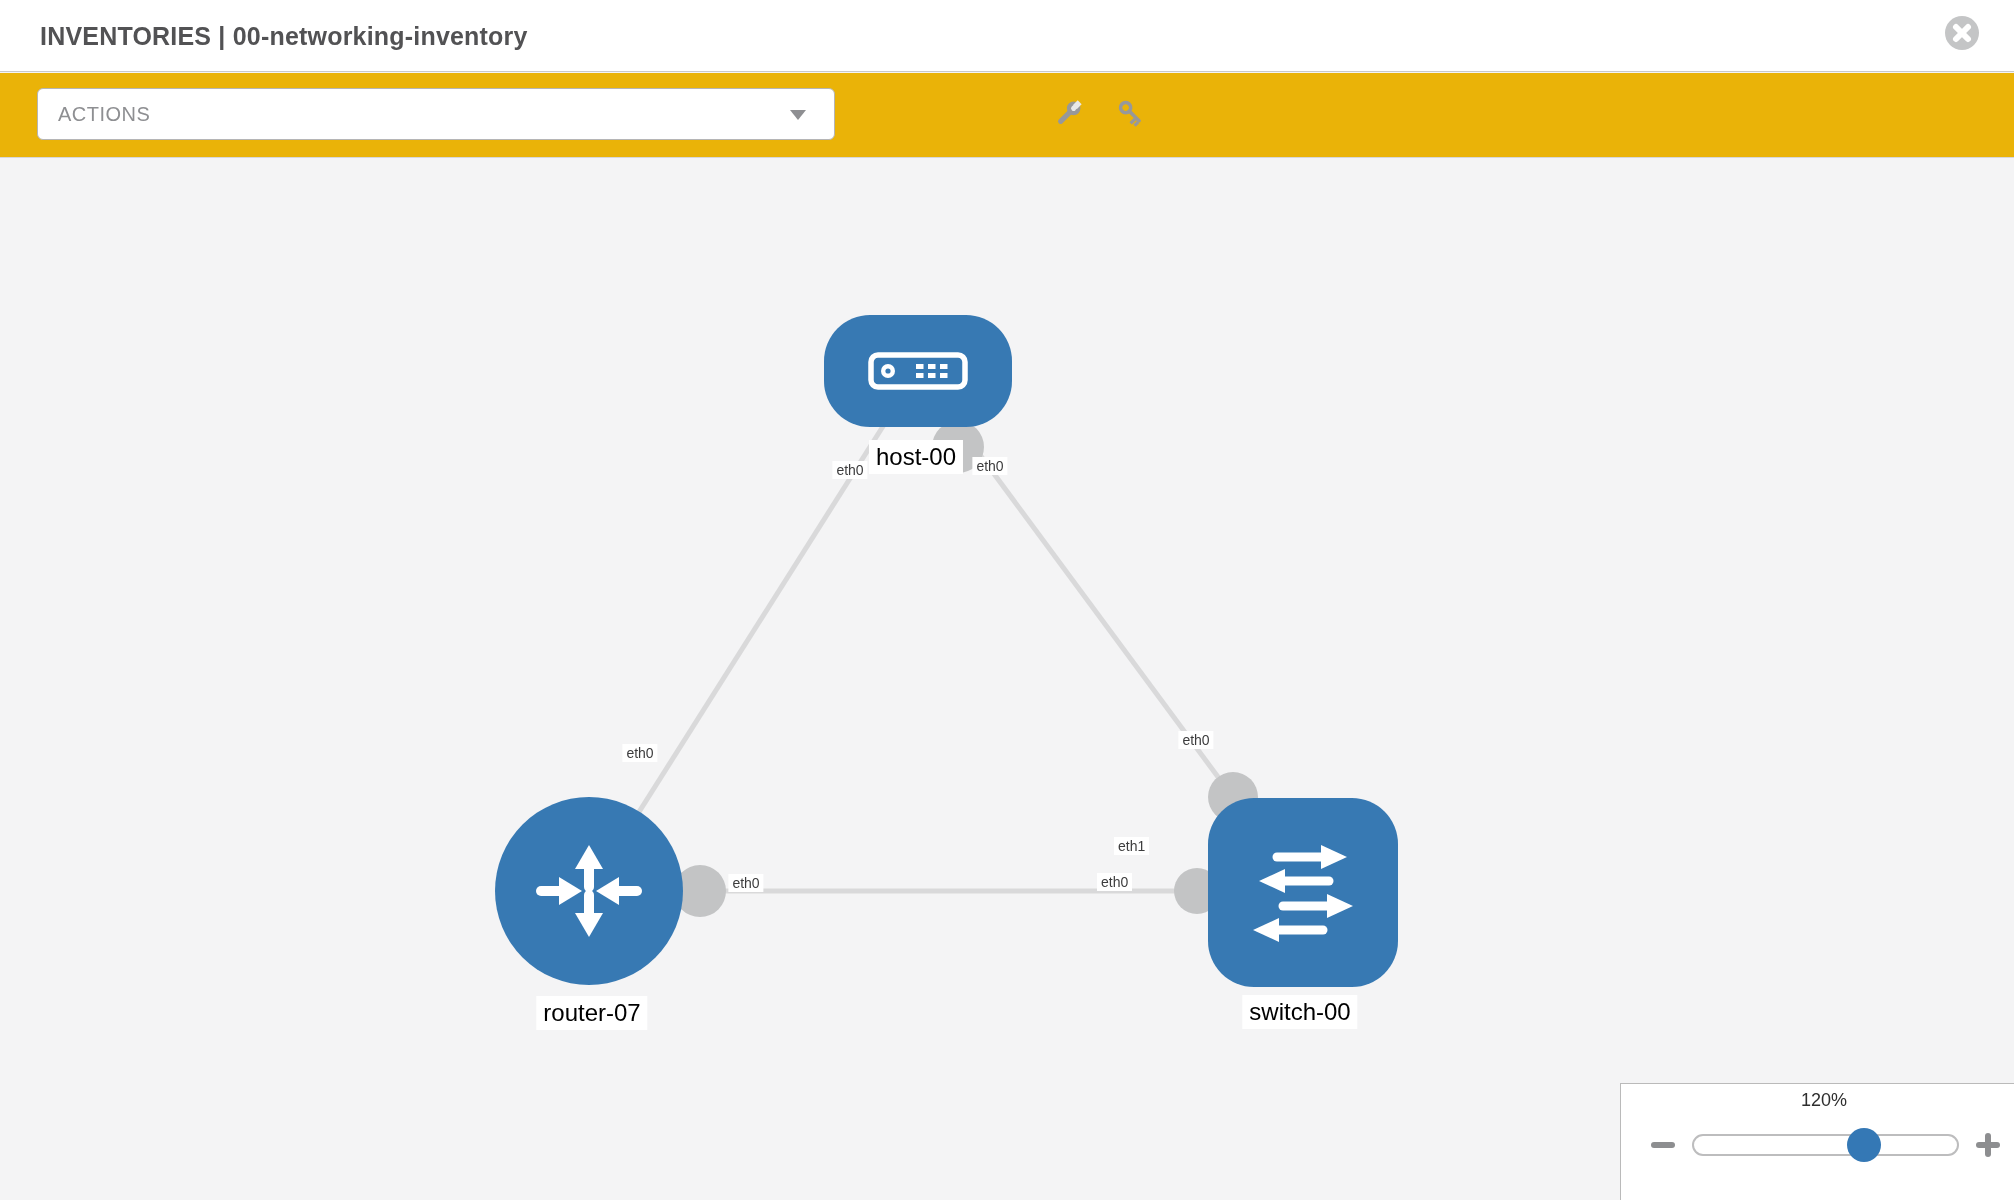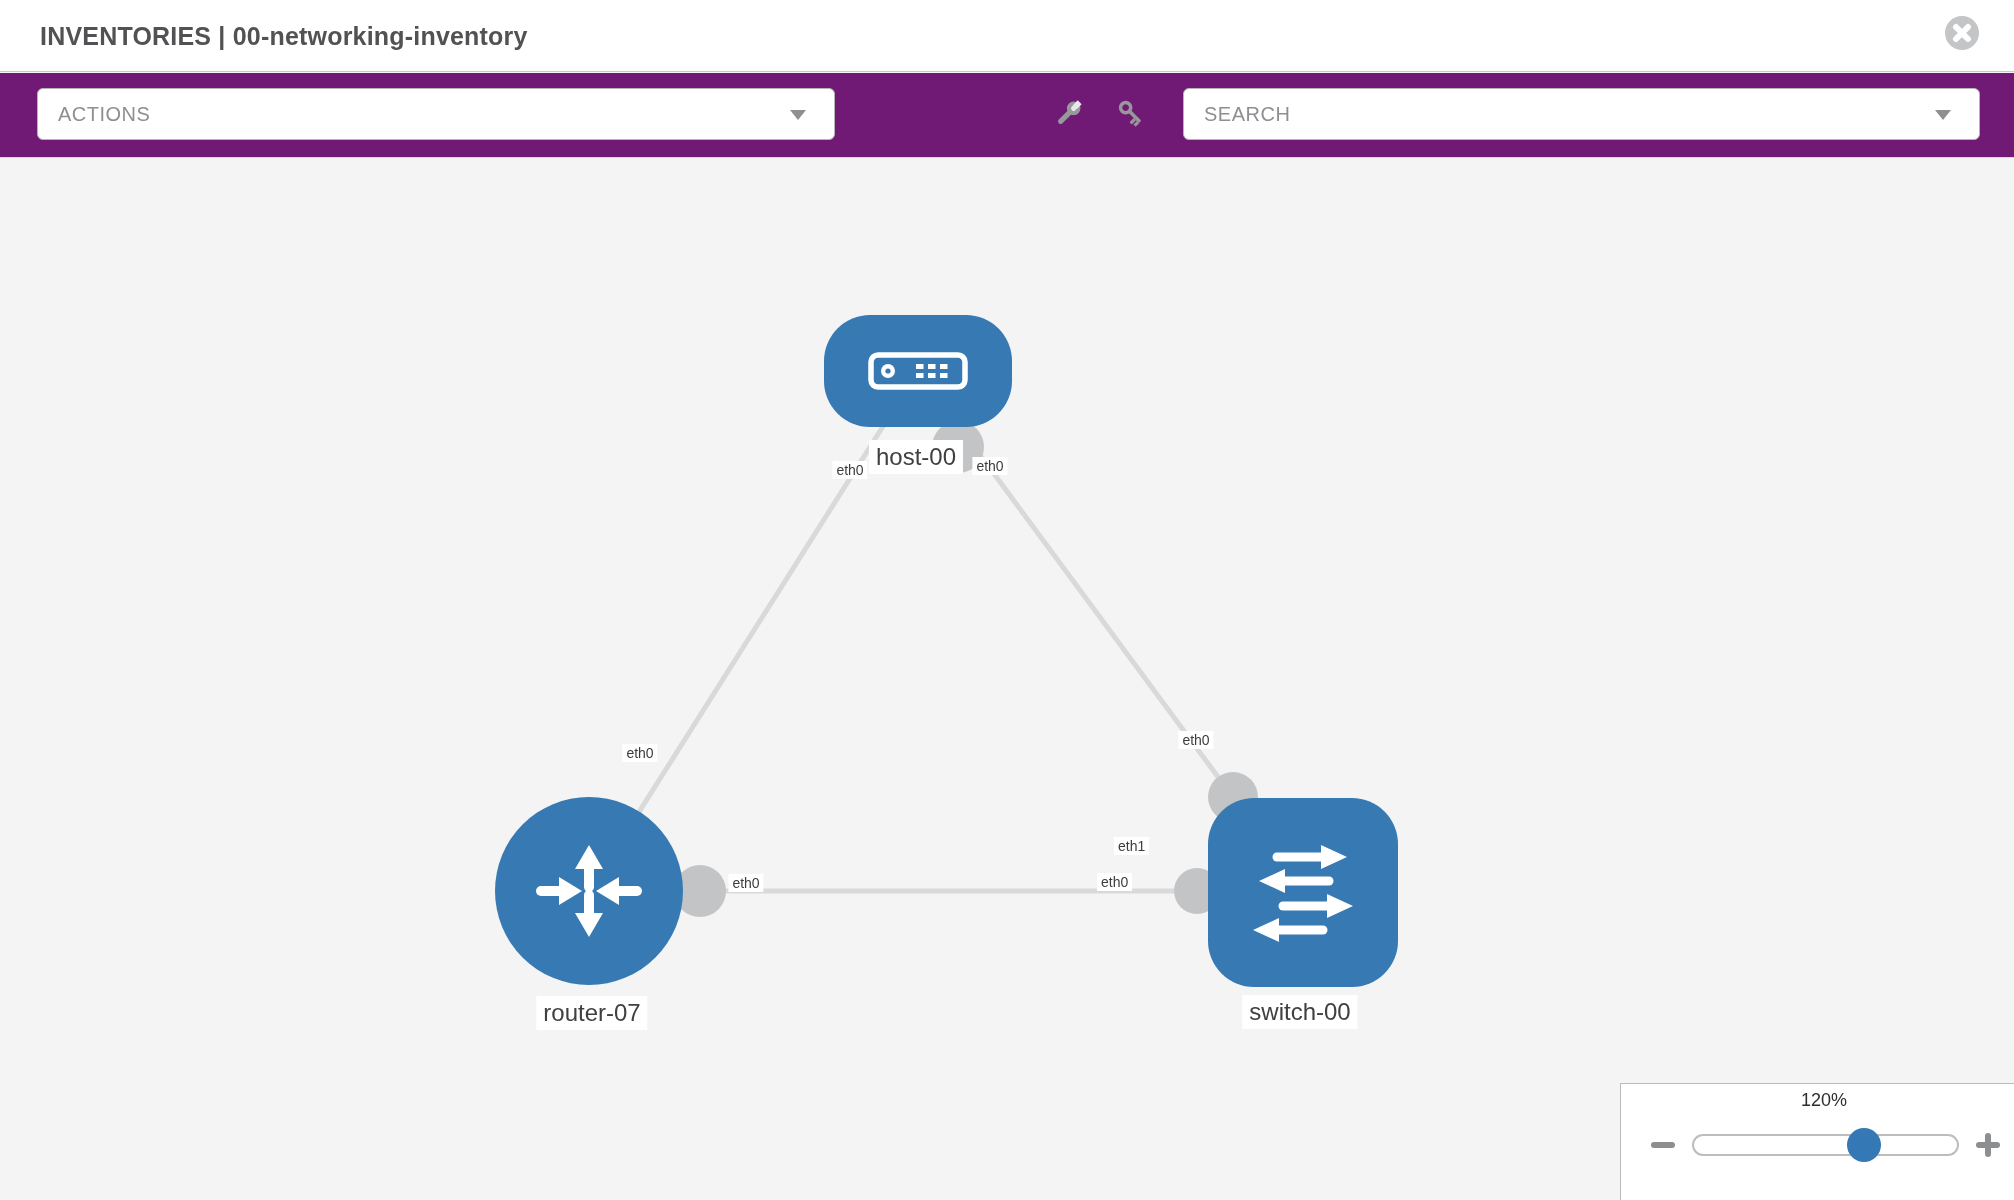--- a/index.html
+++ b/index.html
@@ -8,21 +8,21 @@
 
   
   .app-header { position:absolute; top:0; left:0; width:2014px; height:72px;
                 background:#ffffff; border-bottom:1px solid #c9c9c9; z-index:10; }
   .page-title { position:absolute; left:40px; top:0; height:60px; line-height:72px;
                 font-size:25px; font-weight:bold; color:#525254; letter-spacing:0.2px; }
   .close-btn { position:absolute; right:34px; top:15px; width:36px; height:36px; cursor:pointer; }
 
   
   .toolbar { position:absolute; top:73px; left:0; width:2014px; height:85px;
-             background:#701a75; border-bottom:1px solid #d7d7d8; z-index:9; }
+             background:#eab308; border-bottom:1px solid #d7d7d8; z-index:9; }
   .combo { position:absolute; top:15px; height:52px; background:#ffffff;
            border:1px solid #b5b5b6; border-radius:6px; }
   .combo-actions { left:37px;  width:798px; }
   .combo-search  { left:1183px; width:797px; }
   .combo-label { position:absolute; left:20px; top:0; height:50px; line-height:50px;
                  font-size:20px; color:#8e8f92; letter-spacing:0.5px; }
   .caret { position:absolute; right:28px; top:21px; width:0; height:0;
            border-left:8px solid transparent; border-right:8px solid transparent;
            border-top:10px solid #8e8f92; }
   .tool-icon { position:absolute; top:24px; width:34px; height:34px; cursor:pointer; }
@@ -32,21 +32,21 @@
   
   .canvas { position:absolute; top:158px; left:0; width:2014px; height:1042px; background:#f4f4f5; }
   .links-layer { position:absolute; left:0; top:0; z-index:1; }
   .node { position:absolute; background:#3779b3; z-index:2; display:flex;
           align-items:center; justify-content:center; cursor:pointer; }
   .node-host   { left:824px;  top:157px; width:188px; height:112px; border-radius:46px; }
   .node-router { left:495px;  top:639px; width:188px; height:188px; border-radius:50%; }
   .node-switch { left:1208px; top:640px; width:190px; height:189px; border-radius:46px; }
 
   .node-label { position:absolute; transform:translate(-50%,-50%); background:#ffffff;
-                color:#404040; font-size:24px; padding:3px 7px; white-space:nowrap; z-index:3; }
+                color:#000000; font-size:24px; padding:3px 7px; white-space:nowrap; z-index:3; }
   .if-label   { position:absolute; transform:translate(-50%,-50%); background:#ffffff;
                 color:#3c3c3d; font-size:14px; padding:1px 4px; white-space:nowrap; z-index:3; }
   .if-label.anchored { transform:translateY(-50%); }
 
   
   .zoom-panel { position:absolute; left:1620px; top:925px; width:400px; height:140px;
                 background:#ffffff; border:1px solid #bababa; z-index:6; }
   .zoom-level { position:absolute; left:203px; top:6px; transform:translateX(-50%);
                 font-size:18px; color:#2e2e2e; }
   .zoom-track { position:absolute; left:71px; top:50px; width:267px; height:22px;
@@ -99,24 +99,20 @@
       <svg width="34" height="34" viewBox="0 0 34 34">
         <g transform="rotate(-45 17 17)">
           <circle cx="17" cy="8" r="5" fill="none" stroke="#97989b" stroke-width="3.6"></circle>
           <rect x="15.3" y="13" width="3.6" height="15.5" rx="1.4" fill="#97989b"></rect>
           <rect x="9.5" y="21" width="6" height="3.2" fill="#97989b"></rect>
           <rect x="10.5" y="25.5" width="5" height="3.2" fill="#97989b"></rect>
         </g>
       </svg>
     </div>
 
-    <div class="combo combo-search">
-      <span class="combo-label">SEARCH</span>
-      <span class="caret"></span>
-    </div>
   </div>
 
   <div class="canvas">
 
     <svg class="links-layer" width="2014" height="1042" viewBox="0 0 2014 1042">
       <line x1="918" y1="213" x2="589" y2="733" stroke="#d9d9da" stroke-width="5"></line>
       <line x1="918" y1="213" x2="1303" y2="734" stroke="#d9d9da" stroke-width="5"></line>
       <line x1="589" y1="733" x2="1303" y2="733" stroke="#d9d9da" stroke-width="5"></line>
       <circle cx="958" cy="289" r="26" fill="#c3c4c5"></circle>
       <circle cx="1233" cy="639" r="25" fill="#c3c4c5"></circle>

